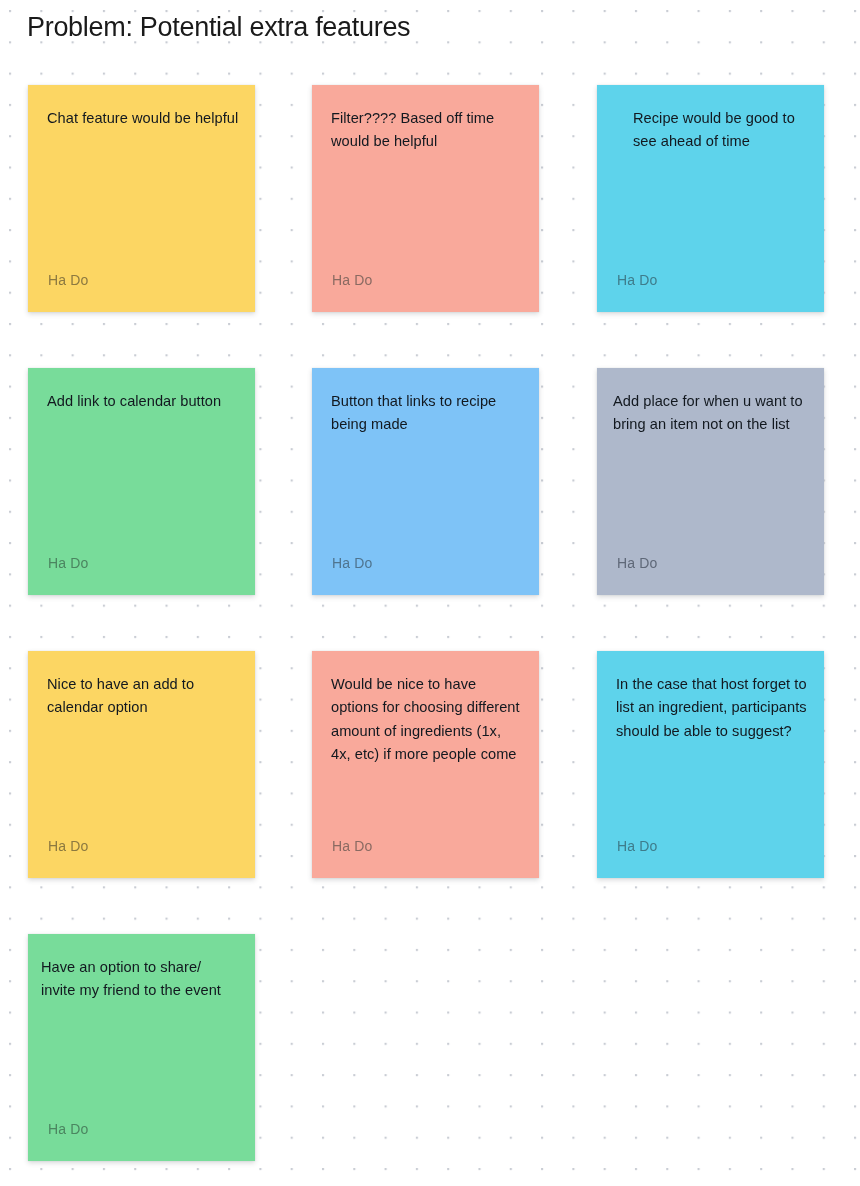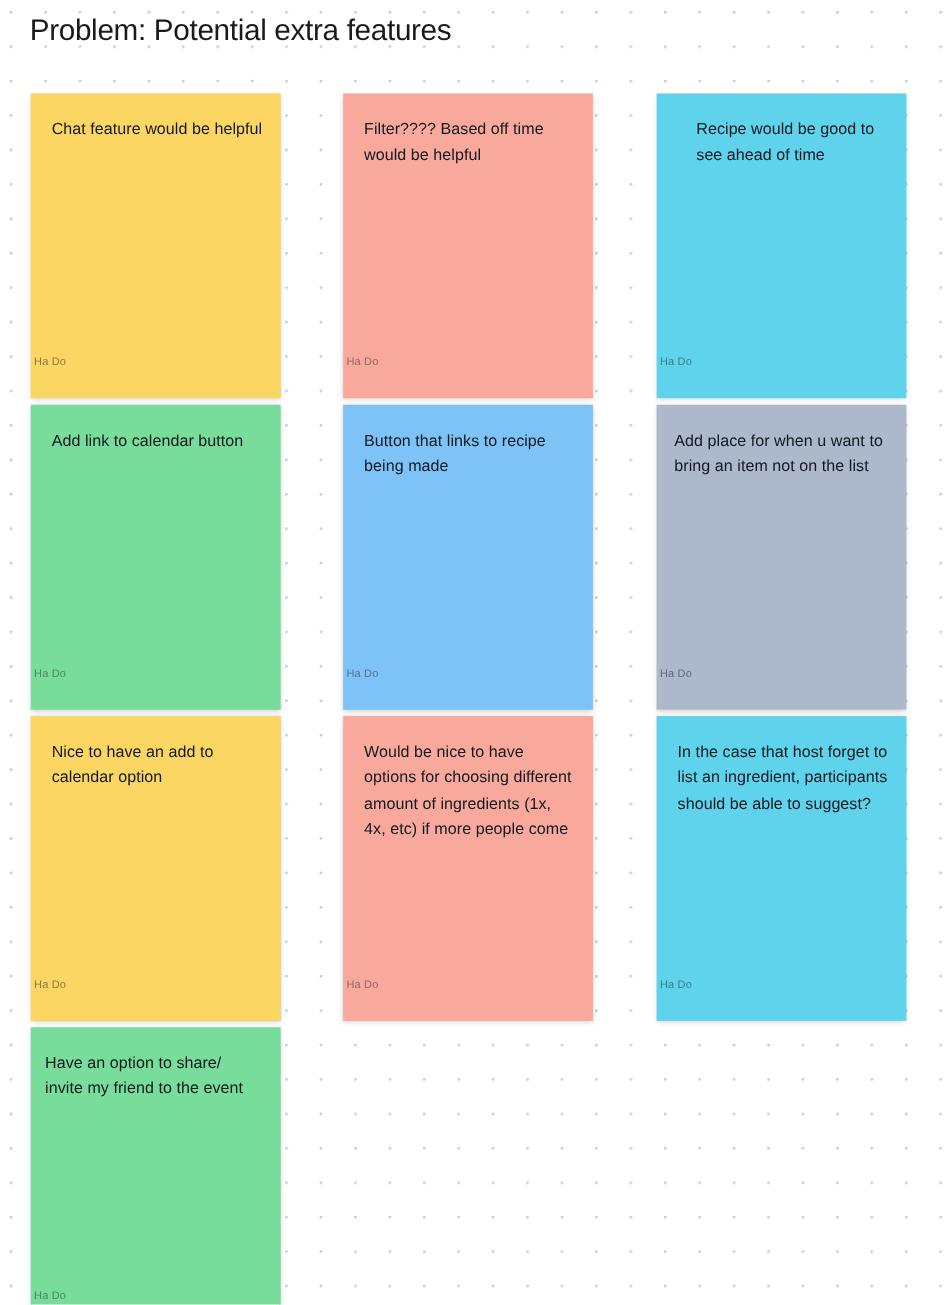--- a/index.html
+++ b/index.html
@@ -41,43 +41,43 @@
 
   
   #notes-layer {
     position: absolute;
     inset: 0;
   }
 
   .sticky-note {
     position: absolute;
     width: 227px;
-    height: 277px;
+    height: 227px;
     box-sizing: border-box;
     padding: 22px 16px 0 19px;
     box-shadow: 0 2px 5px rgba(60, 64, 72, 0.20),
                 0 0 1px rgba(60, 64, 72, 0.18);
     overflow: hidden;
   }
 
   .note-text {
     font-size: 14.6px;
     line-height: 23.3px;
     color: #12181f;
     font-weight: 400;
     letter-spacing: 0.05px;
     white-space: pre-wrap;
     -webkit-font-smoothing: antialiased;
   }
 
   .note-author {
     position: absolute;
-    left: 3px;
+    left: 20px;
     bottom: 25px;
-    font-size: 10px;
+    font-size: 14px;
     line-height: 14px;
     letter-spacing: 0.15px;
     -webkit-font-smoothing: antialiased;
   }
 
   
   .col-1 { left: 28px; }
   .col-2 { left: 312px; }
   .col-3 { left: 597px; }
 

